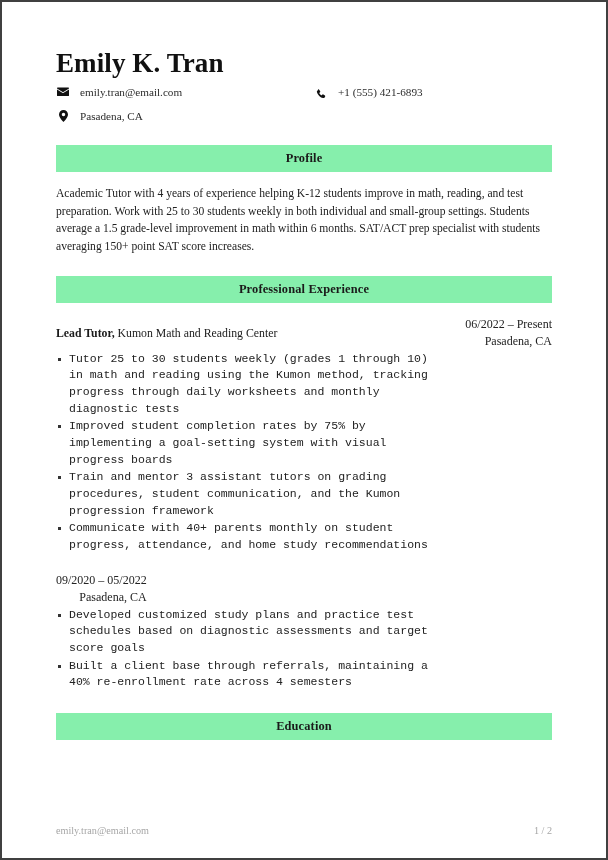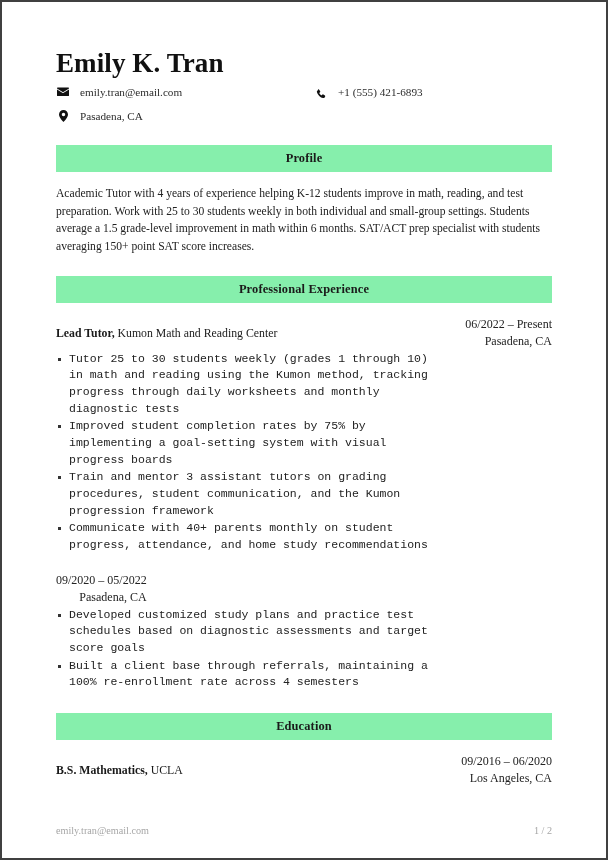--- a/index.html
+++ b/index.html
@@ -254,41 +254,28 @@
       <div class="entry" style="margin-top:18px;">
         <div class="entry-head">
           <div class="entry-right">
             <span>09/2020 – 05/2022</span>
             <span class="loc">Pasadena, CA</span>
           </div>
         </div>
         <div class="bullet-wrap">
           <ul class="bullets">
             <li>Developed customized study plans and practice test schedules based on diagnostic assessments and target score goals</li>
-            <li>Built a client base through referrals, maintaining a 100% re-enrollment rate across 4 semesters</li>
+            <li>Built a client base through referrals, maintaining a 40% re-enrollment rate across 4 semesters</li>
           </ul>
         </div>
       </div>
     </div>
 
     <div class="section" style="margin-top:22px;">
       <div class="section-bar">Education</div>
-      <div class="entry">
-        <div class="entry-head">
-          <div class="entry-left">
-            <div class="entry-title-line">
-              <span class="role">B.S. Mathematics,</span><span class="org"> UCLA</span>
-            </div>
-          </div>
-          <div class="entry-right">
-            <span>09/2016 – 06/2020</span>
-            <span class="loc">Los Angeles, CA</span>
-          </div>
-        </div>
-      </div>
     </div>
 
   </div>
 
   <div class="footer">
     <span>emily.tran@email.com</span>
     <span>1 / 2</span>
   </div>
 </div>
 

